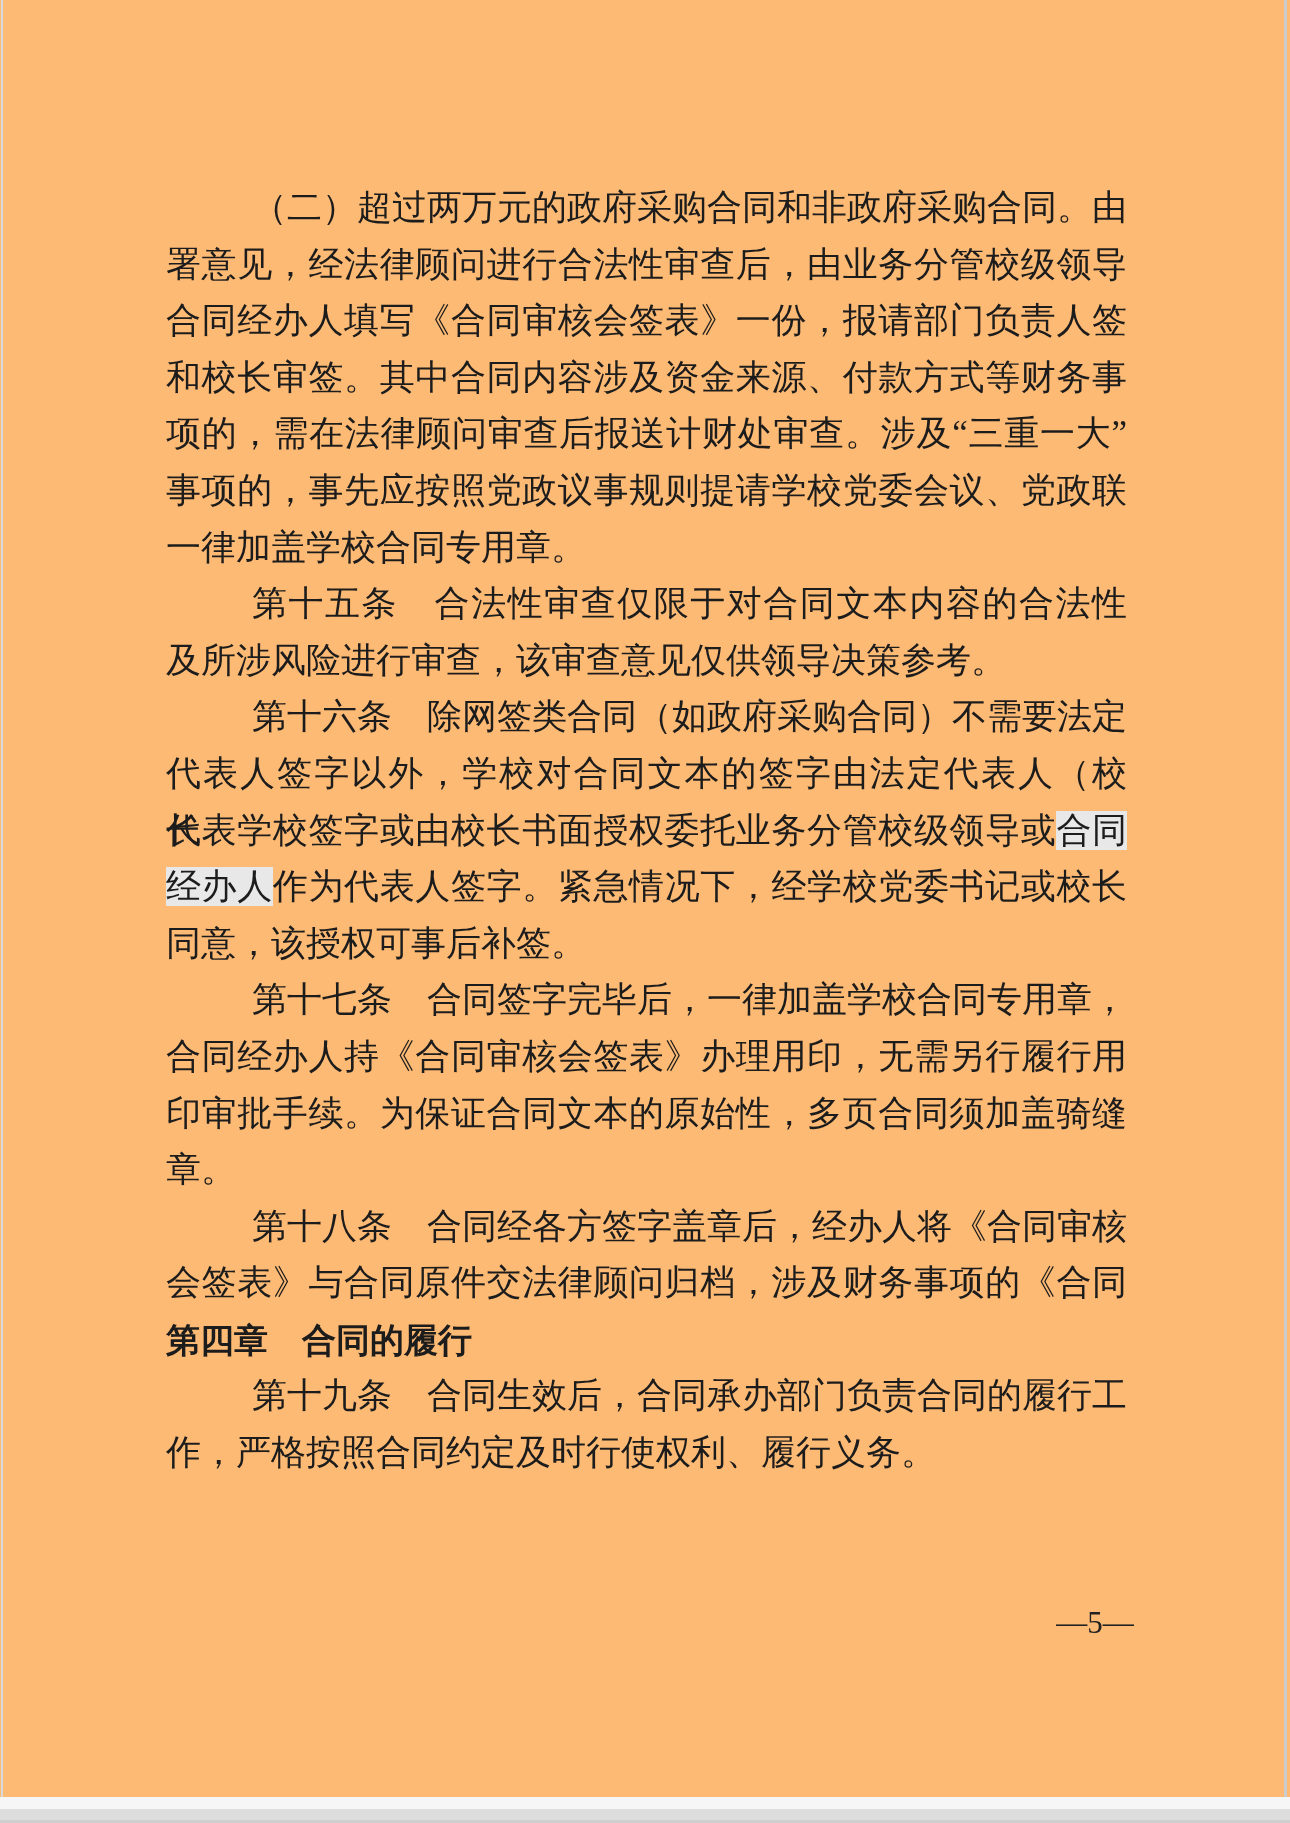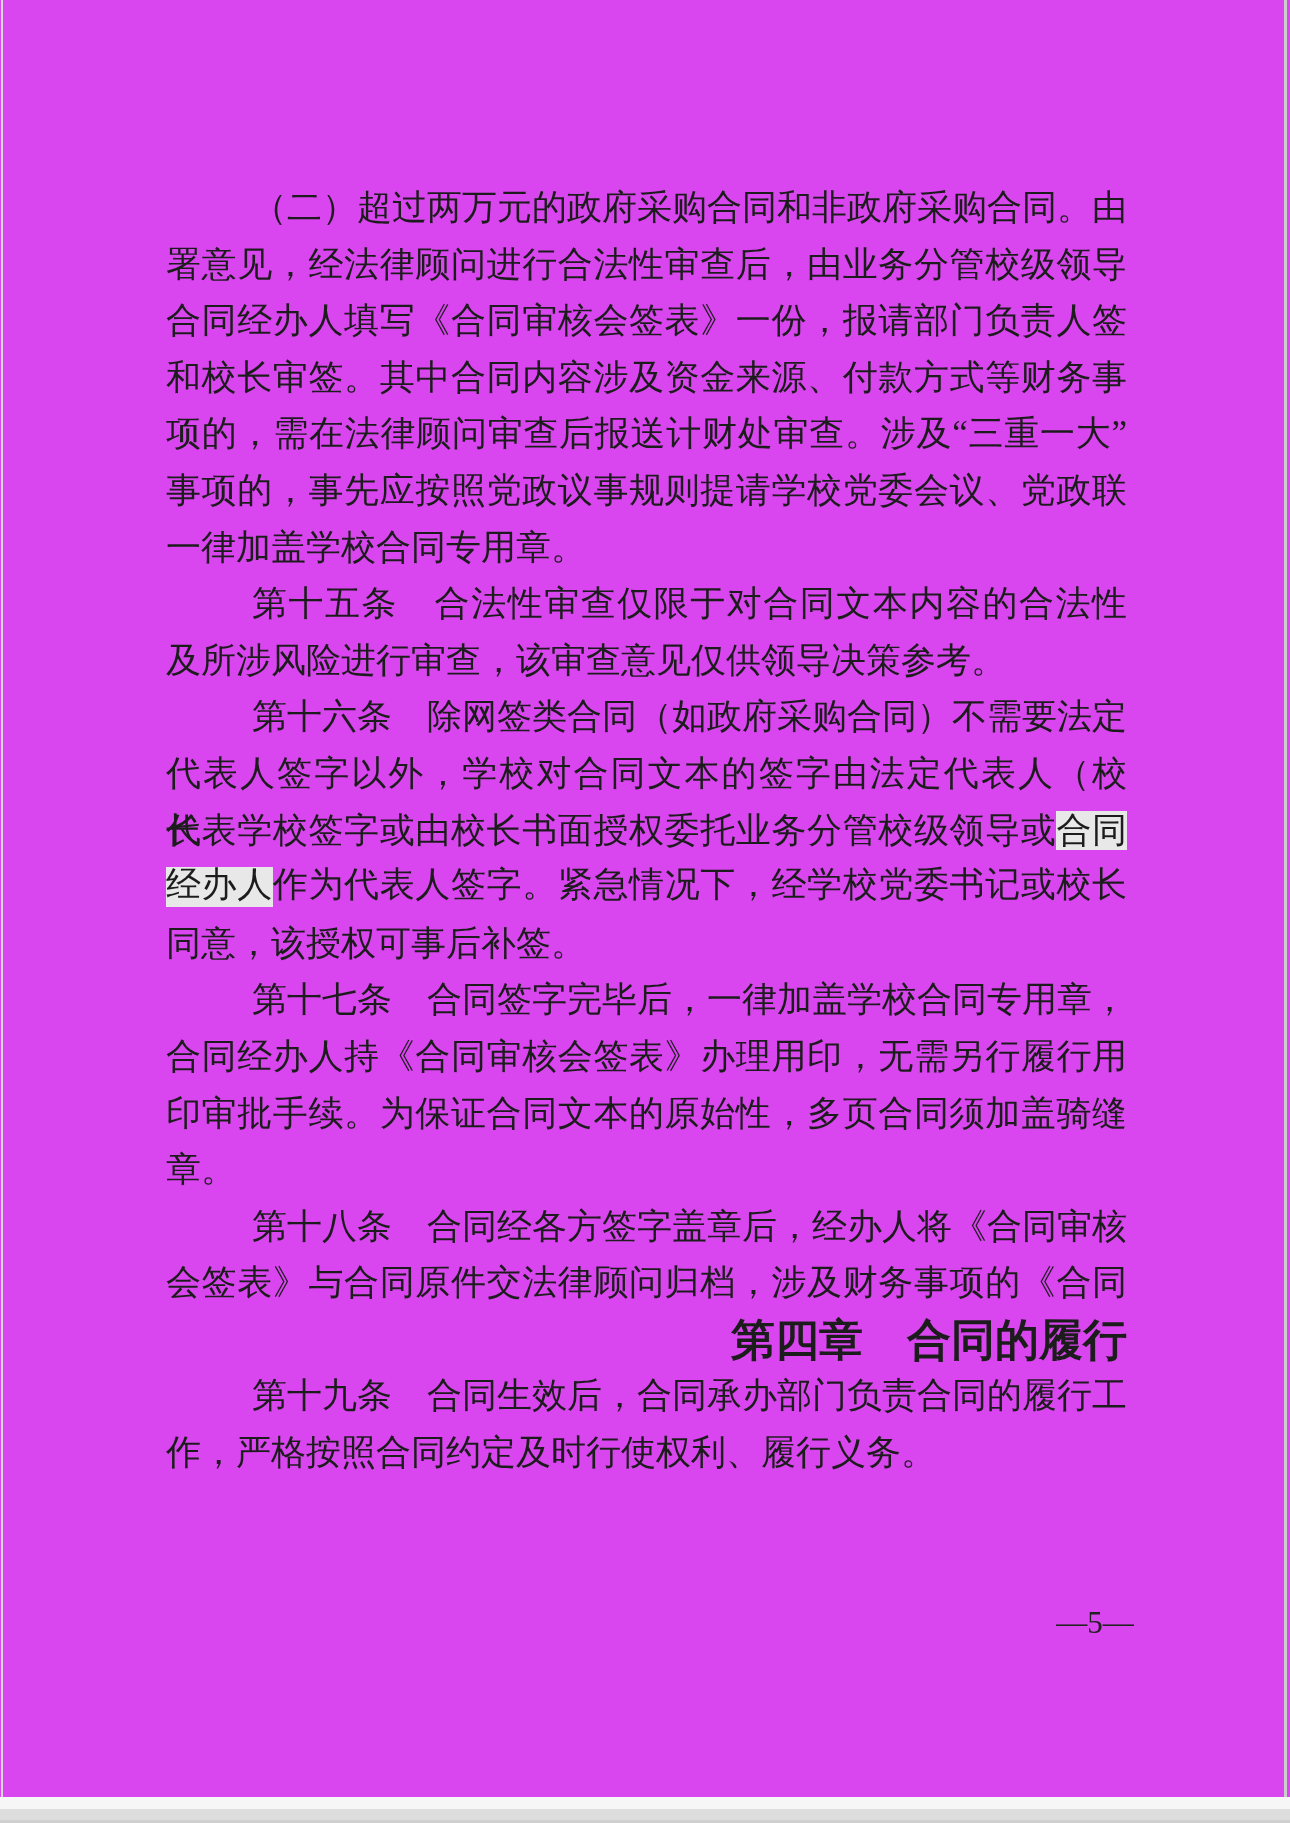--- a/index.html
+++ b/index.html
@@ -8,21 +8,21 @@
     background: #ffffff;
     width: 1290px;
     height: 1823px;
     overflow: hidden;
     font-family: "Liberation Serif", "DejaVu Serif", serif;
   }
   .page {
     position: relative;
     width: 1290px;
     height: 1823px;
-    background: #d946ef;
+    background: #fdba74;
     color: #1c1c1c;
   }
   
   .edge-left {
     position: absolute;
     left: 1px; top: 0;
     width: 2px; height: 1823px;
     background: #d9d9d9;
   }
   .edge-right {
@@ -66,24 +66,24 @@
   .line.justify {
     white-space: normal;
     text-align-last: justify;
   }
   .line.indent {
     text-indent: 86px;
   }
   .chapter-heading {
     height: 56.6px;
     line-height: 56.6px;
-    text-align: right;
+    text-align: left;
     font-family: "Liberation Sans", "DejaVu Sans", sans-serif;
     font-weight: bold;
-    font-size: 44px;
+    font-size: 34px;
     color: #111111;
   }
   .hl {
     
   }
   .page-number {
     position: absolute;
     left: 1040px;
     top: 1600px;
     width: 110px;
@@ -110,21 +110,21 @@
       <div class="line justify" style="color: rgb(28, 28, 28);"><span>合同经办人填写《合同审核会签表》一份，报请部门负责人签</span></div>
       <div class="line justify" style="color: rgb(28, 28, 28);"><span>和校长审签。其中合同内容涉及资金来源、付款方式等财务事</span></div>
       <div class="line justify" style="color: rgb(28, 28, 28);"><span>项的，需在法律顾问审查后报送计财处审查。涉及“三重一大”</span></div>
       <div class="line justify" style="color: rgb(28, 28, 28);"><span>事项的，事先应按照党政议事规则提请学校党委会议、党政联</span></div>
       <div class="line" style="color: rgb(28, 28, 28);"><span>一律加盖学校合同专用章。</span></div>
       <div class="line justify indent" style="color: rgb(28, 28, 28);"><span>第十五条　合法性审查仅限于对合同文本内容的合法性</span></div>
       <div class="line" style="color: rgb(28, 28, 28);"><span>及所涉风险进行审查，该审查意见仅供领导决策参考。</span></div>
       <div class="line justify indent" style="color: rgb(28, 28, 28);"><span>第十六条　除网签类合同（如政府采购合同）不需要法定</span></div>
       <div class="line justify" style="color: rgb(28, 28, 28);"><span>代表人签字以外，学校对合同文本的签字由法定代表人（校长）</span></div>
       <div class="line justify" style="color: rgb(28, 28, 28);"><span>代表学校签字或由校长书面授权委托业务分管校级领导或</span><span class="hl" style="background-color: rgb(232, 232, 232);">合同</span></div>
-      <div class="line justify" style="color: rgb(28, 28, 28); font-family: Liberation Mono, monospace;"><span class="hl" style="background-color: rgb(232, 232, 232);">经办人</span><span>作为代表人签字。紧急情况下，经学校党委书记或校长</span></div>
+      <div class="line justify" style="color: rgb(28, 28, 28);"><span class="hl" style="background-color: rgb(232, 232, 232);">经办人</span><span>作为代表人签字。紧急情况下，经学校党委书记或校长</span></div>
       <div class="line" style="color: rgb(28, 28, 28);"><span>同意，该授权可事后补签。</span></div>
       <div class="line justify indent" style="color: rgb(28, 28, 28);"><span>第十七条　合同签字完毕后，一律加盖学校合同专用章，</span></div>
       <div class="line justify" style="color: rgb(28, 28, 28);"><span>合同经办人持《合同审核会签表》办理用印，无需另行履行用</span></div>
       <div class="line justify" style="color: rgb(28, 28, 28);"><span>印审批手续。为保证合同文本的原始性，多页合同须加盖骑缝</span></div>
       <div class="line" style="color: rgb(28, 28, 28);"><span>章。</span></div>
       <div class="line justify indent" style="color: rgb(28, 28, 28);"><span>第十八条　合同经各方签字盖章后，经办人将《合同审核</span></div>
       <div class="line justify" style="color: rgb(28, 28, 28);"><span>会签表》与合同原件交法律顾问归档，涉及财务事项的《合同</span></div>
       <div class="chapter-heading" style="color: rgb(28, 28, 28);">第四章　合同的履行</div>
       <div class="line justify indent" style="color: rgb(28, 28, 28);"><span>第十九条　合同生效后，合同承办部门负责合同的履行工</span></div>
       <div class="line" style="color: rgb(28, 28, 28);"><span>作，严格按照合同约定及时行使权利、履行义务。</span></div>

